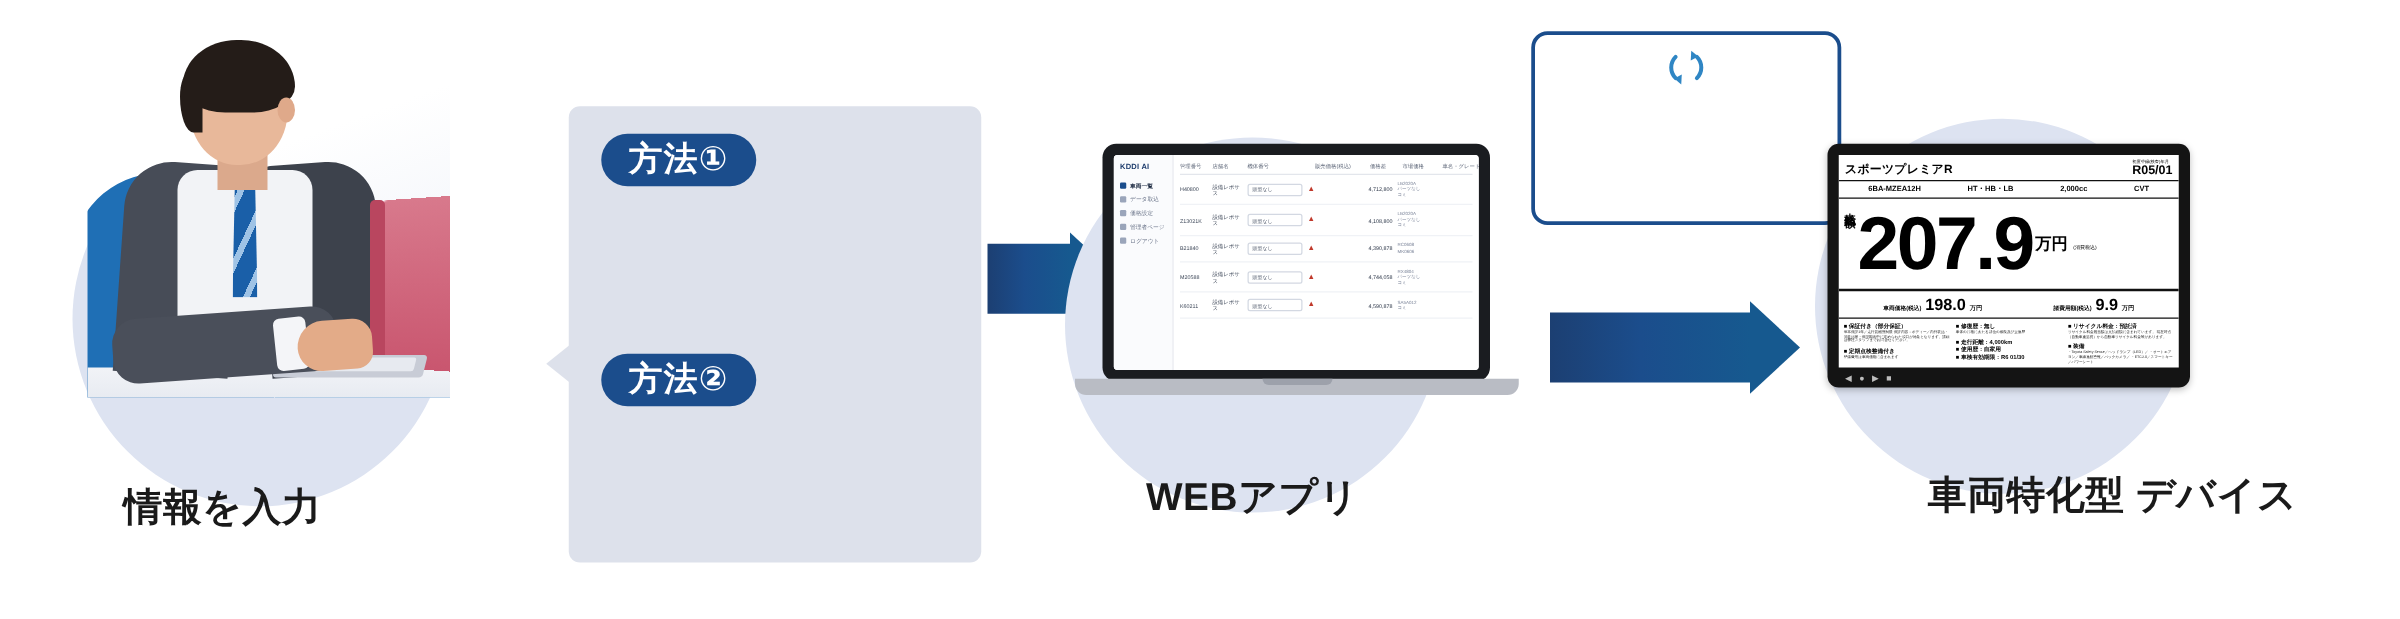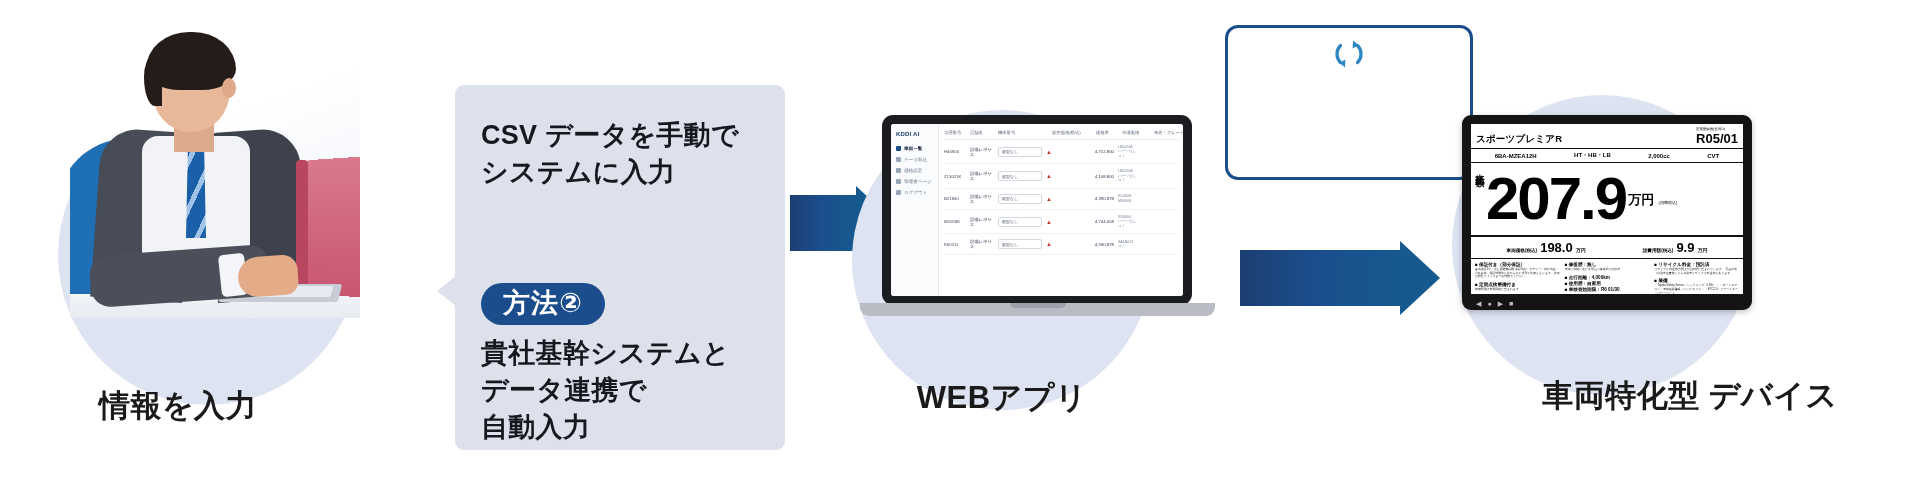--- a/index.html
+++ b/index.html
@@ -179,21 +179,21 @@
   }
   .dev-screen{
     width:100%;height:100%;background:#ffffff;position:relative;overflow:hidden;
     font-family:"Liberation Sans","DejaVu Sans",sans-serif;
   }
   .dv-row1{display:flex;align-items:flex-end;justify-content:space-between;
     padding:3px 5px 2px;border-bottom:1.5px solid #111;}
   .dv-model{font-size:9.5px;font-weight:700;color:#000;letter-spacing:.2px;}
   .dv-regwrap{text-align:left;}
   .dv-reglabel{font-size:3.4px;color:#000;}
-  .dv-reg{font-size:13px;font-weight:700;color:#000;}
+  .dv-reg{font-size:10px;font-weight:700;color:#000;}
   .dv-row2{display:flex;justify-content:space-around;align-items:center;
     padding:2px 5px;border-bottom:1.5px solid #111;}
   .dv-spec{font-size:6px;font-weight:700;color:#000;}
   .dv-price{display:flex;align-items:stretch;border-bottom:2px solid #111;height:72px;}
   .dv-plabel{
     writing-mode:vertical-rl;font-size:9px;font-weight:700;color:#000;
     letter-spacing:1px;padding:4px 2px 4px 4px;line-height:1;
   }
   .dv-pmain{flex:1;display:flex;align-items:center;justify-content:flex-start;padding-right:3px;}
   .dv-pnum{font-size:60px;font-weight:700;color:#000;line-height:.86;letter-spacing:-2px;}
@@ -242,29 +242,25 @@
       <div class="p-cuff"></div>
       <div class="p-hand"></div>
     </div>
   </div>
   <div class="circle-label" style="left:28px;top:388px;width:300px;">情報を入力</div>
 
   <div id="panel-tail"></div>
   <div id="methods-panel">
 
     <div id="method-1">
-      <div class="method-body">CSV データを手動で
-システムに入力</div>
+      <span class="pill">方法①</span>
     </div>
 
     <div id="method-2">
       <span class="pill">方法②</span>
-      <div class="method-body">貴社基幹システムと
-データ連携で
-自動入力</div>
     </div>
 
   </div>
 
   <div class="arrow" id="arrow-1">
     <div class="body"></div>
       <div class="head"></div>
   </div>
 
   <div id="step-web">

